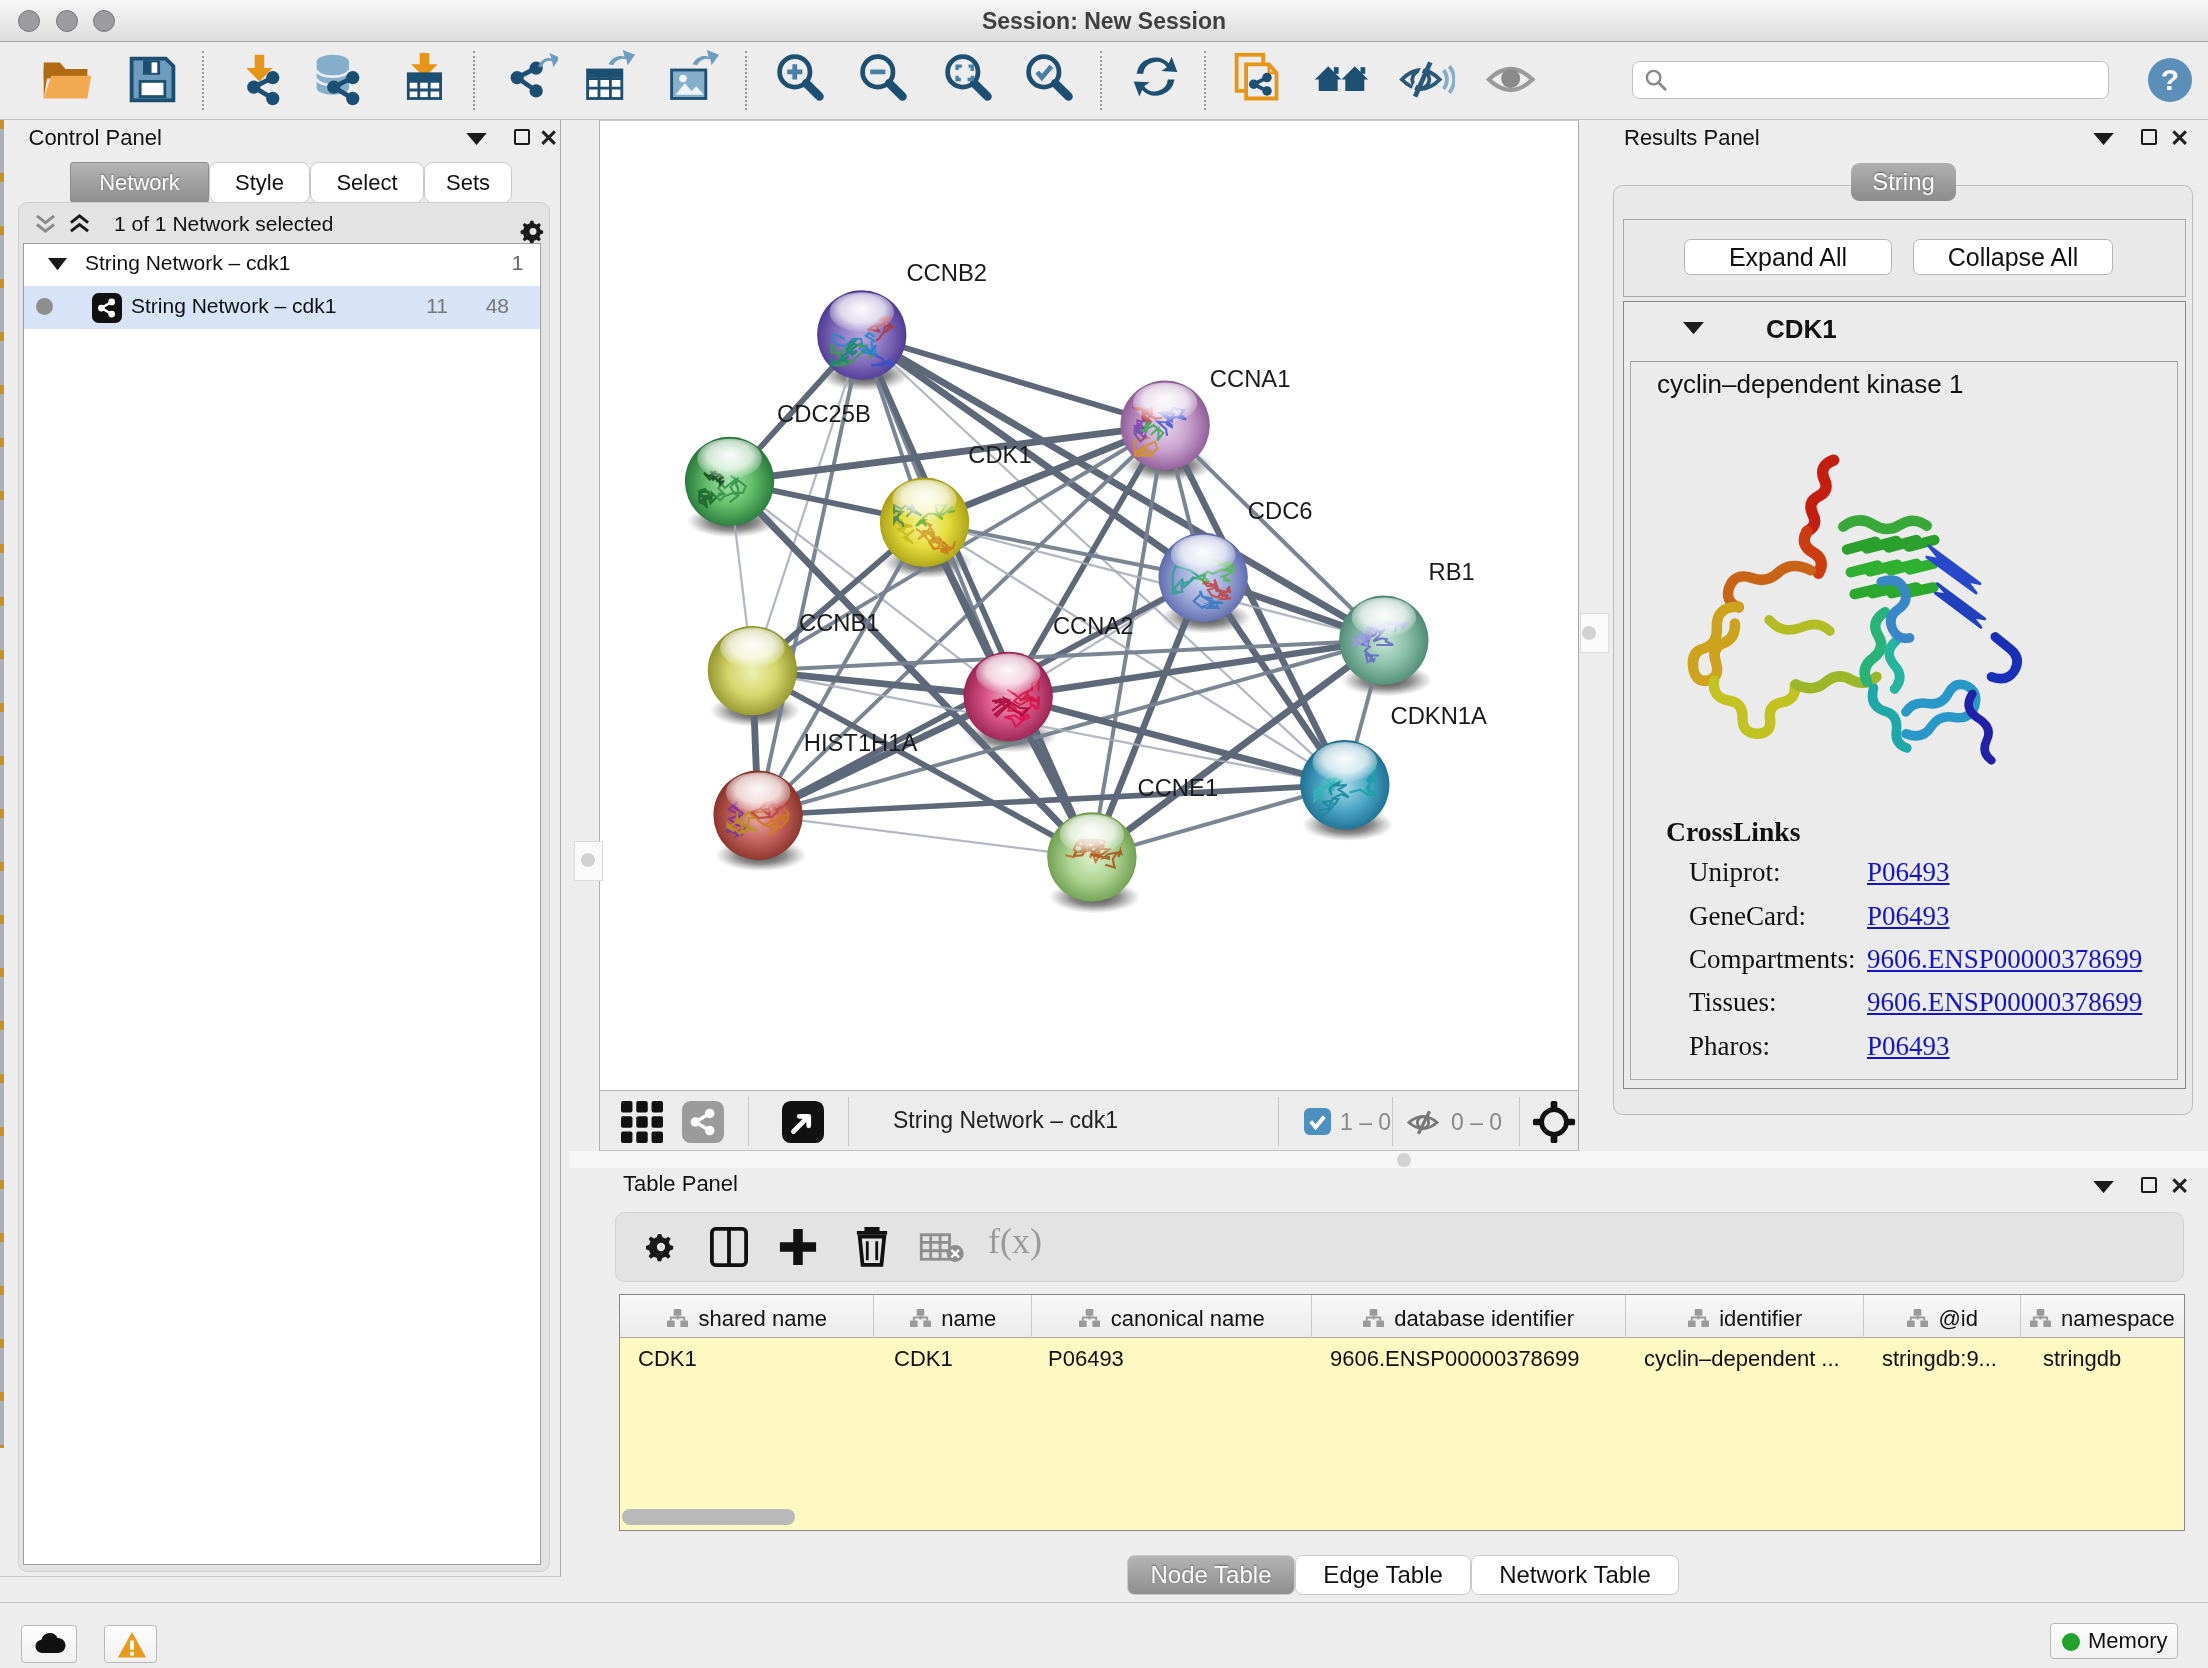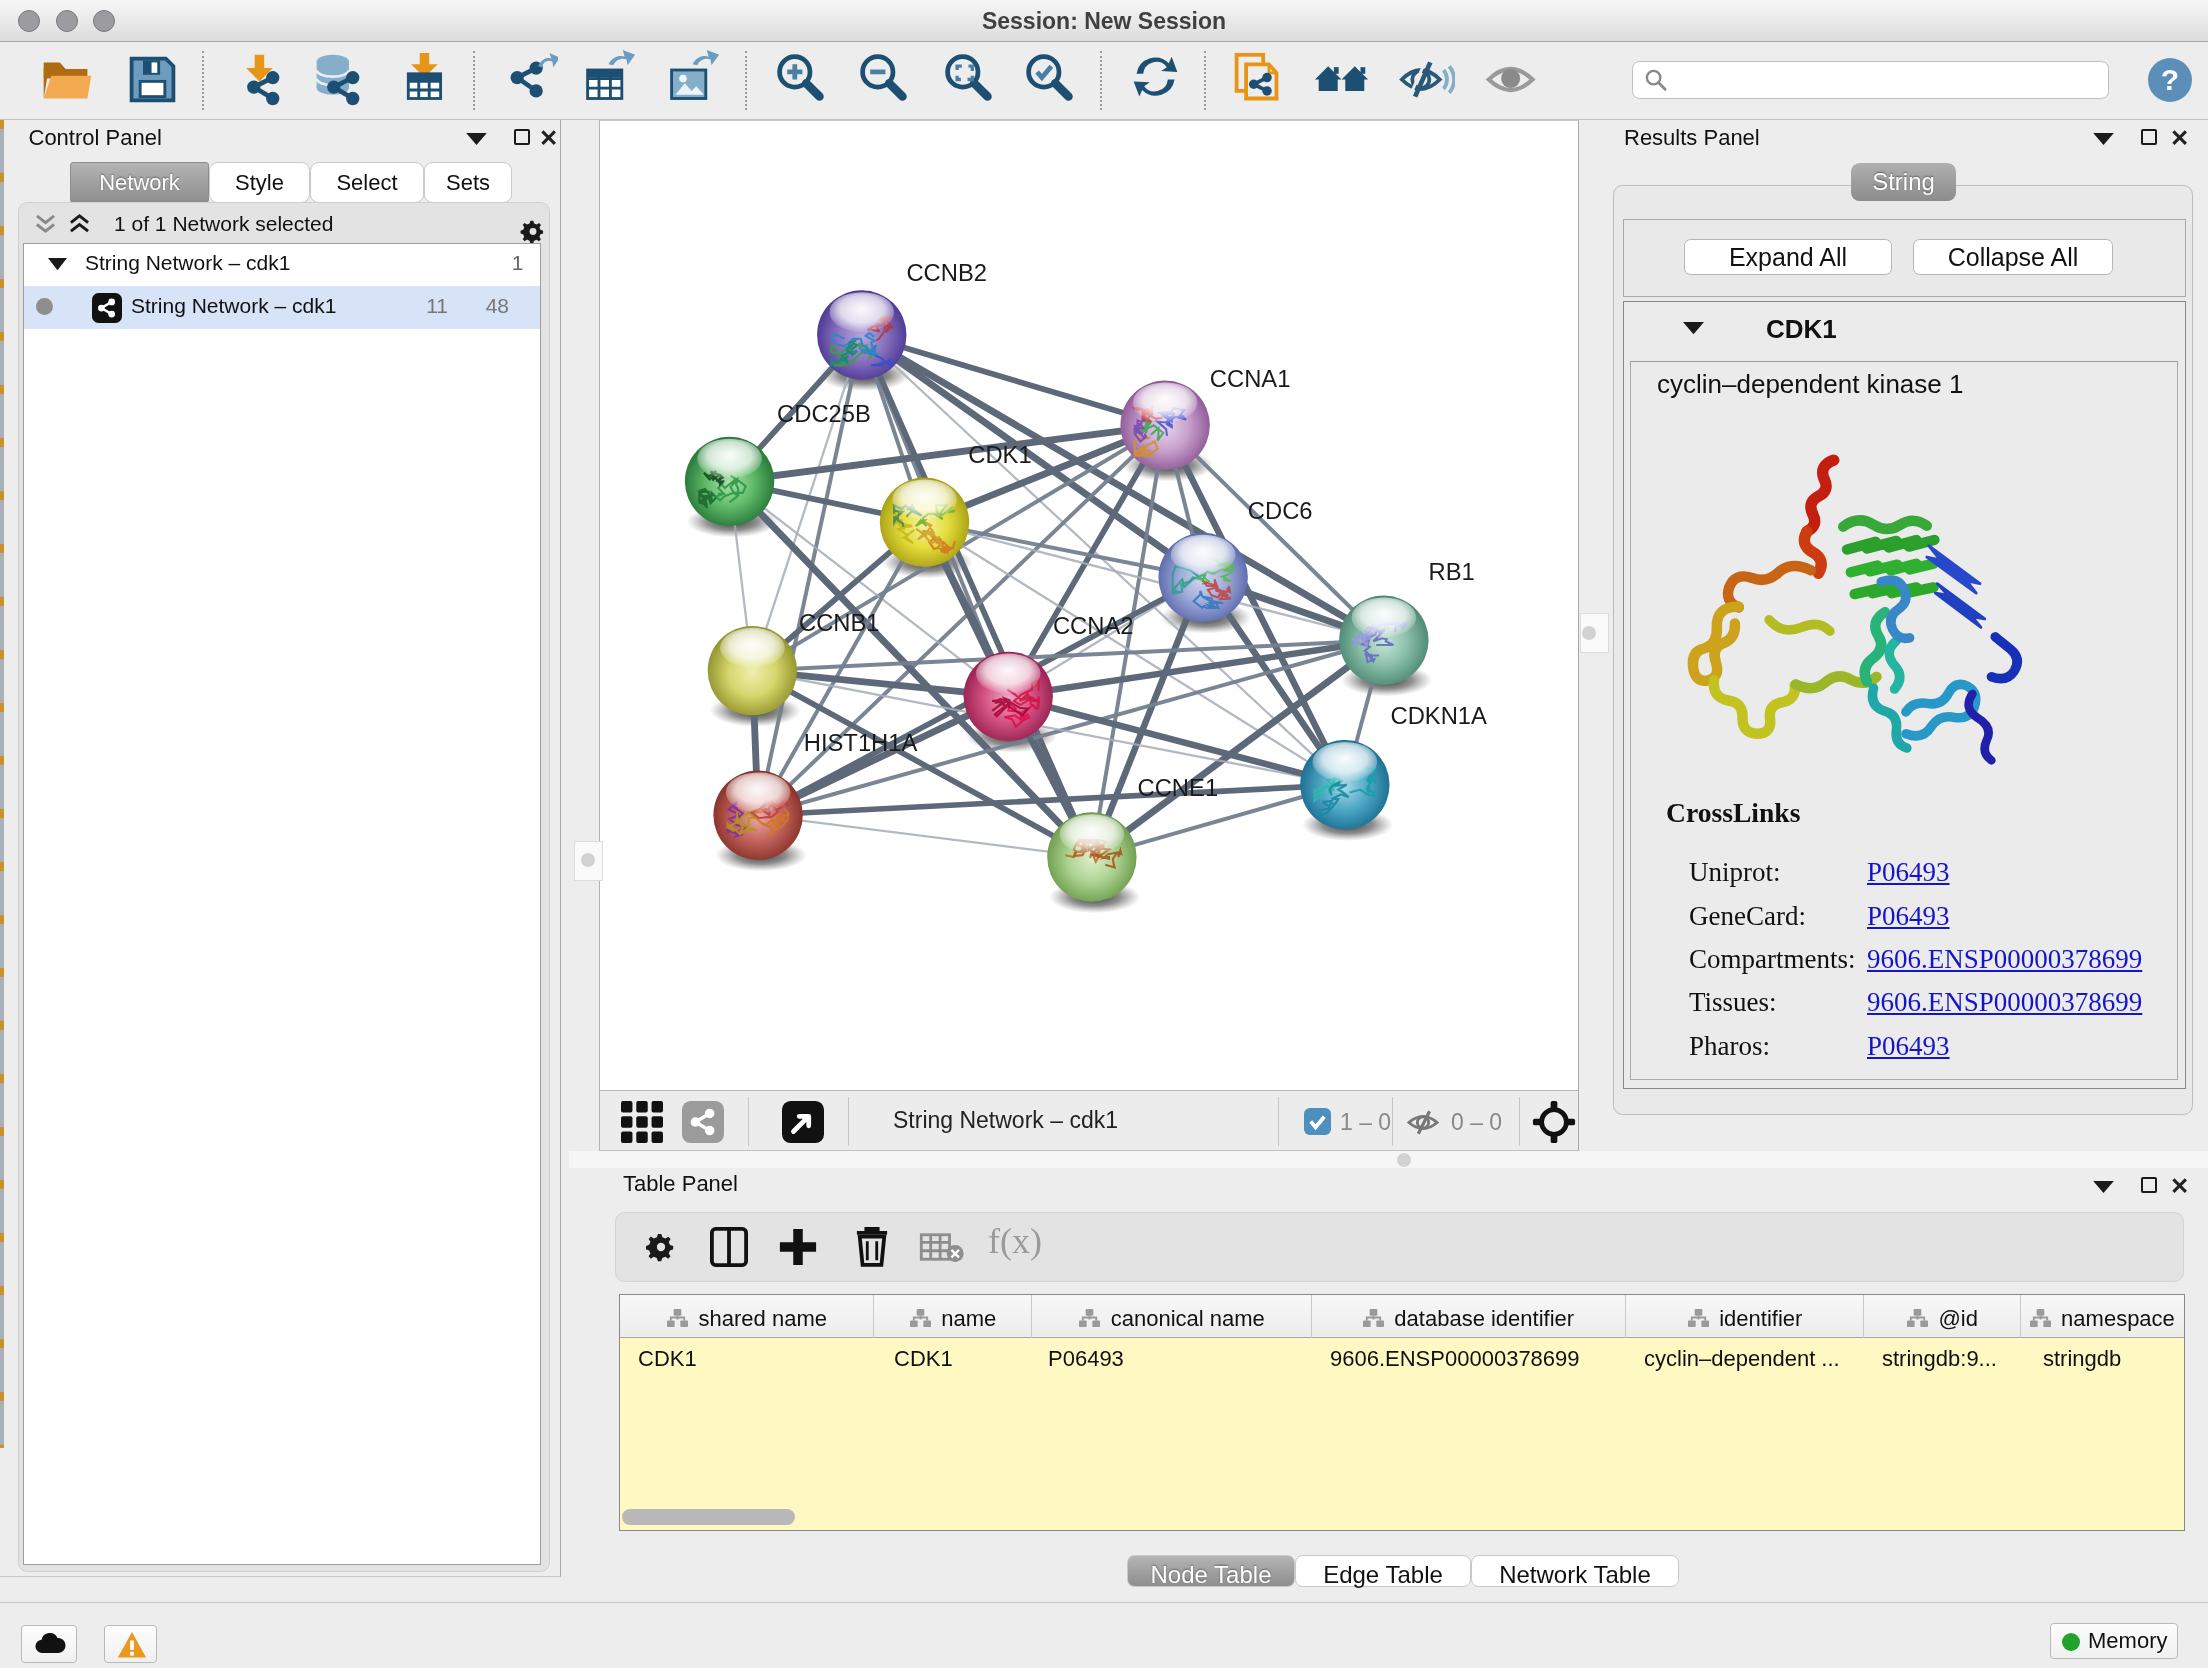--- a/index.html
+++ b/index.html
@@ -19,21 +19,21 @@
 .treebox{left:23px;top:243px;width:518px;height:1322px;background:#fff;border:1px solid #9e9e9e}
 .tsel{background:#d7e3f6}
 .canvas{left:599px;top:120px;width:980px;height:970px;background:#fff;border-left:1px solid #b2b2b2;border-right:1px solid #a8a8a8;border-top:1px solid #c8c8c8}
 .canbar{left:599px;top:1090px;width:980px;height:61px;background:#ececec;border-top:1px solid #b5b5b5;border-left:1px solid #b2b2b2;border-right:1px solid #a8a8a8;border-bottom:1px solid #c0c0c0}
 .cdiv{top:5.7px;height:49px;width:0;border-left:1.9px solid #c6c6c6;position:absolute}
 .serif{font-family:"Liberation Serif",serif}
 .link{color:#1414cc;text-decoration:underline}
 .rbtn{top:22px;height:36px;background:#fff;border:1.4px solid #b5b5b5;border-radius:6.7px;font-size:25px;color:#111;text-align:center;line-height:34px}
 .thead{height:43px;background:linear-gradient(#f8f8f8,#ececec);border-bottom:1.9px solid #a8a8a8;position:relative;font-size:22px;color:#111}
 .hcell{position:absolute;top:0;height:43px;line-height:43px;border-right:1px solid #c9c9c9;text-align:center}
-.btab{display:inline-block;height:32px;font-size:24px;background:#fff;border:1px solid #c8c8c8;color:#111;line-height:38px;text-align:center;vertical-align:top;position:absolute}
+.btab{display:inline-block;height:40px;font-size:24px;background:#fff;border:1px solid #c8c8c8;color:#111;line-height:38px;text-align:center;vertical-align:top;position:absolute}
 .btabsel{background:linear-gradient(#b4b4b4,#8e8e8e);color:#fff;text-shadow:0 -1px 1.9px rgba(0,0,0,.4)}
 .statusbar{left:0;top:1602px;width:2208px;height:67px;background:#ededed;border-top:1px solid #c8c8c8}
 .sbtn{top:1625px;height:38px;background:linear-gradient(#fdfdfd,#f0f0f0);border:1.4px solid #b8b8b8;border-radius:3.8px}
 svg{display:block}
 </style></head><body>
 <div class="abs titlebar"></div>
 <div class="abs tl" style="left:18px"></div>
 <div class="abs tl" style="left:56px"></div>
 <div class="abs tl" style="left:93px"></div>
 <div class="abs wtitle">Session: New Session</div>
@@ -530,21 +530,21 @@
 <path d="M228 262 q-5 18 11 24 q15 4 13 20 q-2 15 11 19" stroke="#20a8a8" stroke-width="10"></path>
 <path d="M262 310 q18 7 27 -8 q9-13 25-9 q15 2 20-11 q5-15 -7-22 q-13-6 -20 7 q-7 14 -23 11 q-15-2 -22 9" stroke="#2898c8" stroke-width="10"></path>
 <path d="M286 112 l54 40 -14-3 10 13 -52-38 14 3 z" fill="#2848cc" stroke="#2848cc" stroke-width="3"></path>
 <path d="M295 152 l50 37 -13-2 9 11 -48-36 13 2 z" fill="#2040c0" stroke="#2040c0" stroke-width="3"></path>
 <path d="M352 250 q16 6 24-6 q8-13-4-23 l-16-13" stroke="#1830b8" stroke-width="10"></path>
 <path d="M332 268 q-10 15 5 25 q17 10 10 24 q-6 13 5 21" stroke="#2020a8" stroke-width="9"></path>
 <path d="M252 212 q-14 12 -2 26 q11 12 0 25" stroke="#24b4a0" stroke-width="10"></path>
 <path d="M236 150 q18-6 24 8 q6 13-6 21 q-12 8-6 21 q6 12 18 9" stroke="#3888c8" stroke-width="10"></path>
 </g>
   </svg>
-<div class="abs serif" style="left:1666px;top:797px;font-size:27.6px;font-weight:700;color:#111">CrossLinks</div>
+<div class="abs serif" style="left:1666px;top:816px;font-size:27.6px;font-weight:700;color:#111">CrossLinks</div>
 <div class="abs serif" style="left:1689px;top:857px;font-size:27px;color:#111">Uniprot:</div>
 <div class="abs serif link" style="left:1867px;top:857px;font-size:27px">P06493</div>
 <div class="abs serif" style="left:1689px;top:901px;font-size:27px;color:#111">GeneCard:</div>
 <div class="abs serif link" style="left:1867px;top:901px;font-size:27px">P06493</div>
 <div class="abs serif" style="left:1689px;top:944px;font-size:27px;color:#111">Compartments:</div>
 <div class="abs serif link" style="left:1867px;top:944px;font-size:27px">9606.ENSP00000378699</div>
 <div class="abs serif" style="left:1689px;top:987px;font-size:27px;color:#111">Tissues:</div>
 <div class="abs serif link" style="left:1867px;top:987px;font-size:27px">9606.ENSP00000378699</div>
 <div class="abs serif" style="left:1689px;top:1031px;font-size:27px;color:#111">Pharos:</div>
 <div class="abs serif link" style="left:1867px;top:1031px;font-size:27px">P06493</div>

